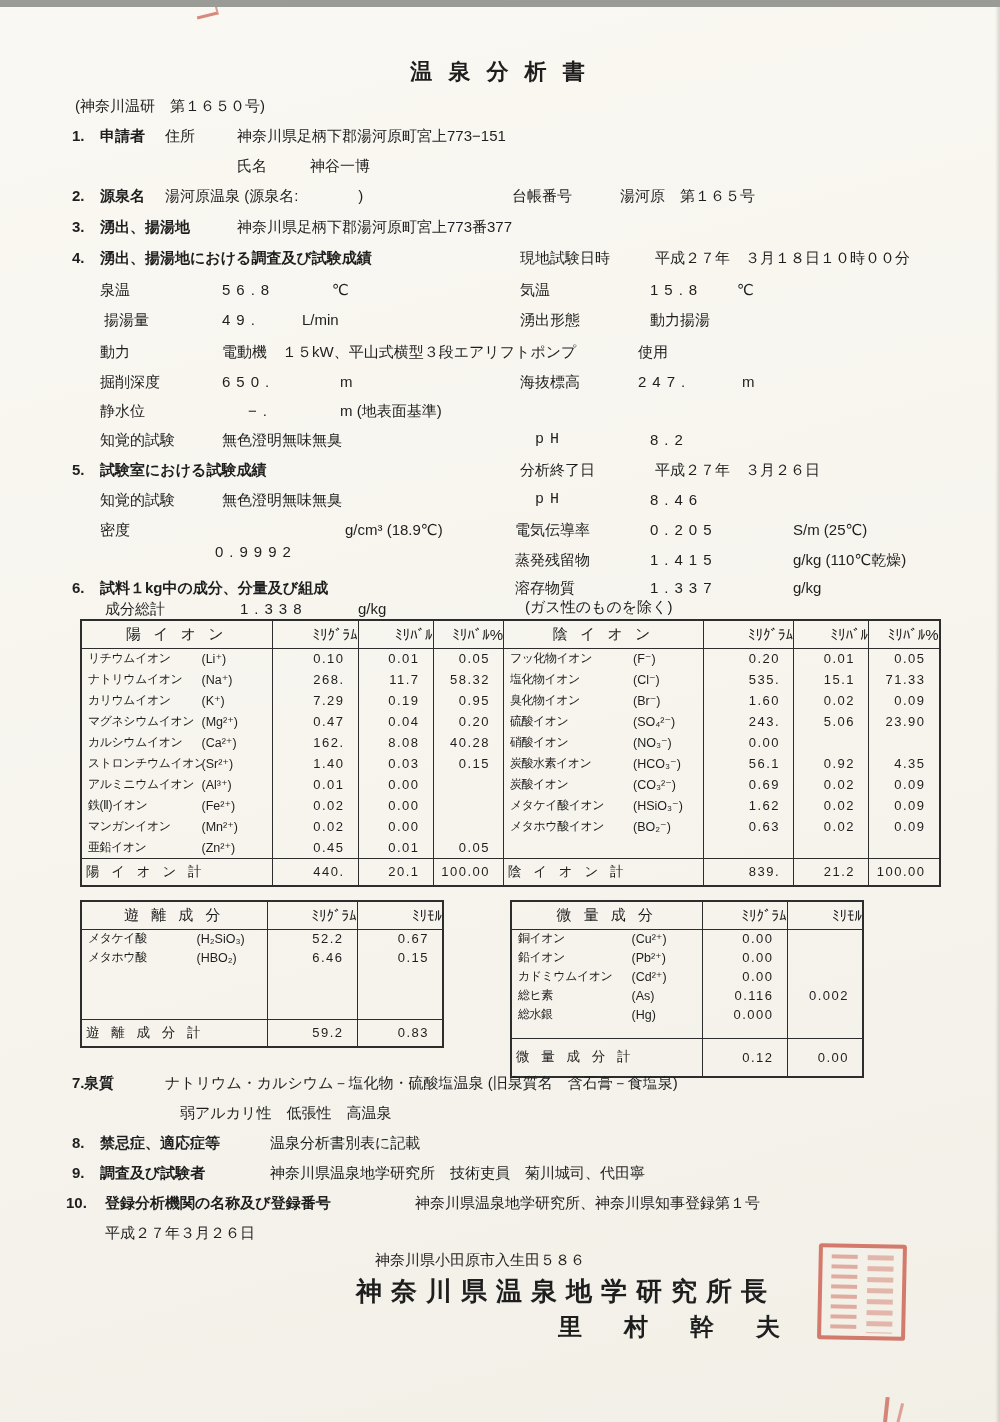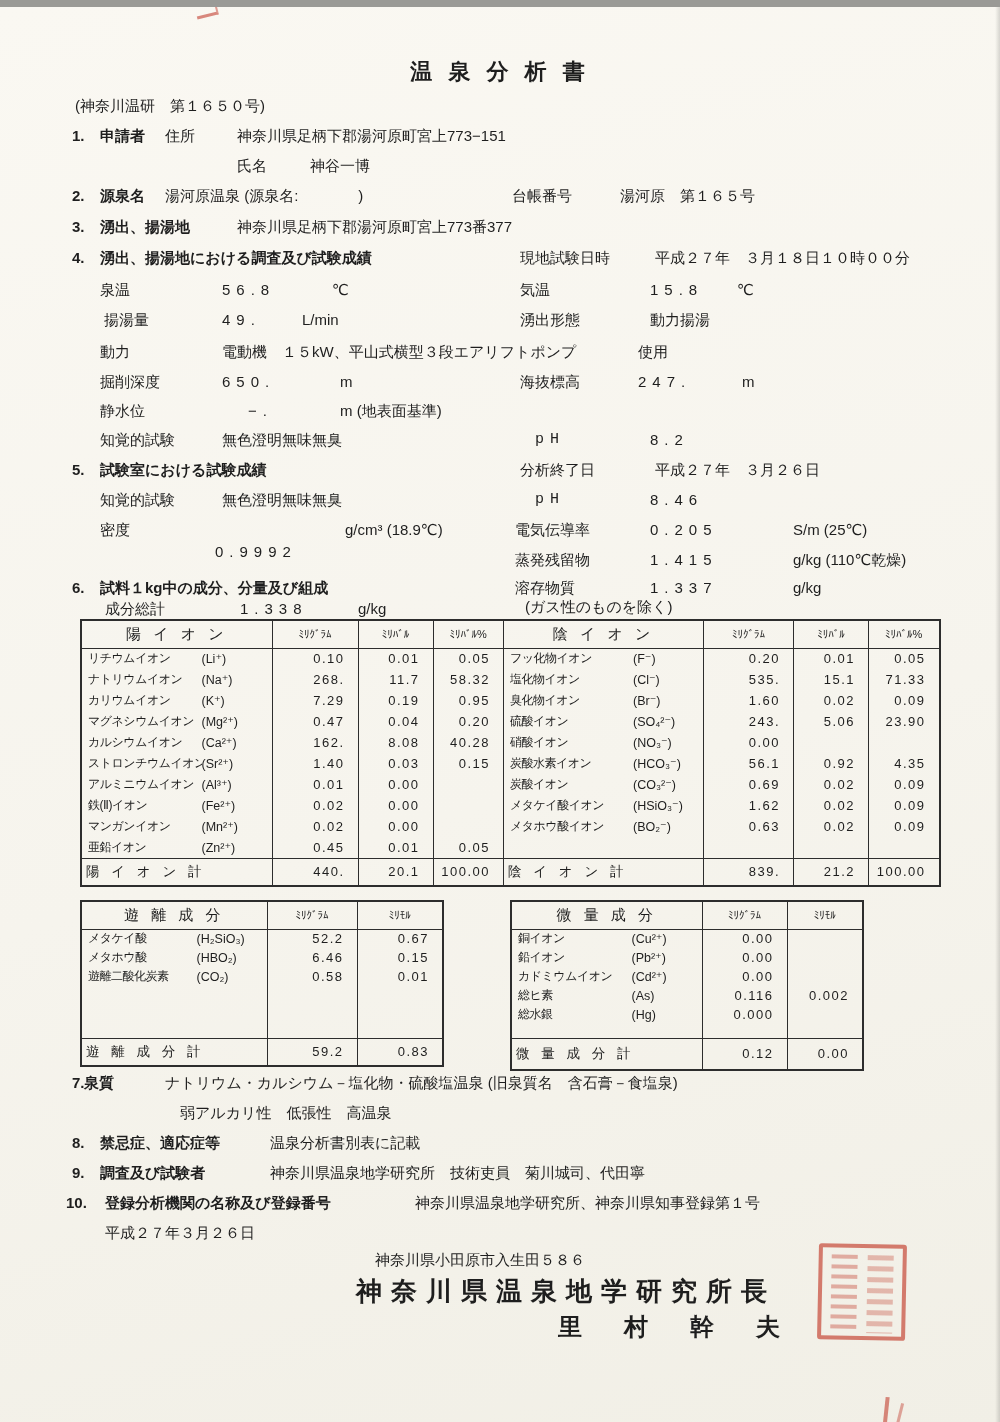--- a/index.html
+++ b/index.html
@@ -13,21 +13,21 @@
   .b{font-weight:bold;}
   .val{letter-spacing:6px;}
   .ph{letter-spacing:6px;font-family:Liberation Mono, monospace;}
   .title{position:absolute;left:0;top:50px;width:100%;text-align:center;
          font-size:22px;font-weight:bold;letter-spacing:5px;}
   .tablewrap{position:absolute;display:flex;border:2px solid #2d2d2d;}
   table.dt{border-collapse:collapse;table-layout:fixed;}
   table.dt th,table.dt td{overflow:hidden;vertical-align:middle;white-space:nowrap;}
   .dt thead th{border-bottom:1px solid #2d2d2d;font-weight:normal;}
   .dt .coltitle{font-size:15px;letter-spacing:4px;text-align:center;}
-  .dt .colnum{font-size:11px;text-align:center;}
+  .dt .colnum{font-size:15px;text-align:right;}
   .dt .vline{border-left:1px solid #2d2d2d;}
   .dt tfoot td{border-top:1px solid #2d2d2d;}
   .sidegap{border-left:1px solid #2d2d2d;}
   .namecell{padding-left:6px;}
   .namecell .inner{display:flex;align-items:center;width:100%;}
   .iname{flex:1 1 auto;overflow:hidden;font-size:12px;letter-spacing:-0.5px;}
   .iform{flex:0 0 70px;width:70px;font-size:12.5px;}
   .num{text-align:right;padding-right:13px;font-size:13px;letter-spacing:1.5px;}
   .totlabel{font-size:13.5px;letter-spacing:4px;padding-left:4px;}
   .big-org{position:absolute;font-family:"Liberation Serif","DejaVu Serif",serif;
@@ -452,30 +452,20 @@
         <tr style="height:19px">
             <td class="namecell">
               <span class="inner">
                 <span class="iname">メタホウ酸</span>
                 <span class="iform">(HBO₂)</span>
               </span>
             </td>
             <td class="num vline">6.46</td>
             <td class="num vline">0.15</td>
           </tr>
-        <tr style="height:19px">
-            <td class="namecell">
-              <span class="inner">
-                <span class="iname">遊離二酸化炭素</span>
-                <span class="iform">(CO₂)</span>
-              </span>
-            </td>
-            <td class="num vline">0.58</td>
-            <td class="num vline">0.01</td>
-          </tr>
         <tr style="height:52px">
             <td></td>
             <td class="vline"></td>
             <td class="vline"></td>
           </tr>
       </tbody>
       <tfoot>
         <tr style="height:27px">
           <td class="totlabel">遊 離 成 分 計</td>
           <td class="num vline">59.2</td>
@@ -550,21 +540,21 @@
             <td class="num vline">0.000</td>
             <td class="num vline"></td>
           </tr>
         <tr style="height:14px">
             <td></td>
             <td class="vline"></td>
             <td class="vline"></td>
           </tr>
       </tbody>
       <tfoot>
-        <tr style="height:31px">
+        <tr style="height:38px">
           <td class="totlabel">微 量 成 分 計</td>
           <td class="num vline">0.12</td>
           <td class="num vline">0.00</td>
         </tr>
       </tfoot>
     </table>
   </div>
 
   <div class="ln b" style="left:72px;top:1067px">7.</div>
   <div class="ln b" style="left:84px;top:1067px">泉質</div>

